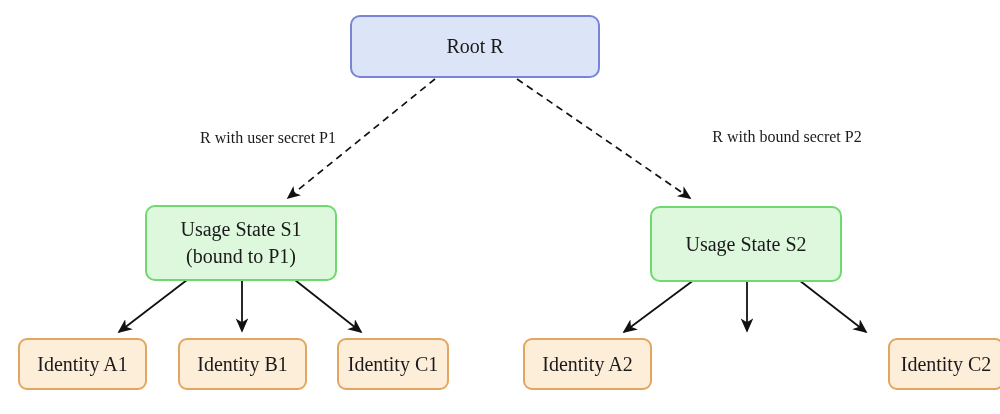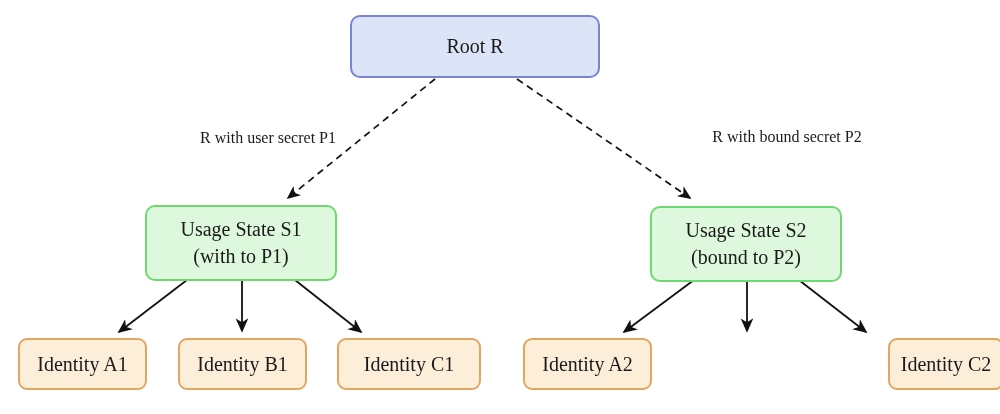--- a/index.html
+++ b/index.html
@@ -38,21 +38,21 @@
 
   .identity-node {
     top: 338px; width: 129px; height: 52px;
     background: var(--identity-fill, #fdeeda);
     border: 2px solid var(--identity-border, #e2a661);
     border-radius: 9px;
     justify-content: center;
   }
   #node-a1 { left: 18px; }
   #node-b1 { left: 178px; border-radius: 9px; }
-  #node-c1 { left: 337px; width: 144px; }
+  #node-c1 { left: 337px; width: 112px; }
   #node-a2 { left: 523px; }
   #node-b2 { left: 683px; }
   #node-c2 { left: 888px; width: 116px; }
 
   .edge-label {
     position: absolute; transform: translateX(-50%);
     font-size: 16px; white-space: nowrap;
   }
   #label-p1 { left: 268px; top: 129px; }
   #label-p2 { left: 787px; top: 128px; }
@@ -83,25 +83,24 @@
 
   <div class="node root-node">
     <span class="ln">Root R</span>
   </div>
 
   <div class="edge-label" id="label-p1">R with user secret P1</div>
   <div class="edge-label" id="label-p2">R with bound secret P2</div>
 
   <div class="node usage-node" id="node-s1">
     <span class="ln">Usage State S1</span>
-    <span class="ln">(with to P1)</span>
+    <span class="ln">(bound to P1)</span>
   </div>
   <div class="node usage-node" id="node-s2">
     <span class="ln">Usage State S2</span>
-    <span class="ln">(bound to P2)</span>
   </div>
 
   <div class="node identity-node" id="node-a1">Identity A1</div>
   <div class="node identity-node" id="node-b1">Identity B1</div>
   <div class="node identity-node" id="node-c1">Identity C1</div>
   <div class="node identity-node" id="node-a2">Identity A2</div>
   <div class="node identity-node" id="node-c2">Identity C2</div>
 
 </div>
 

